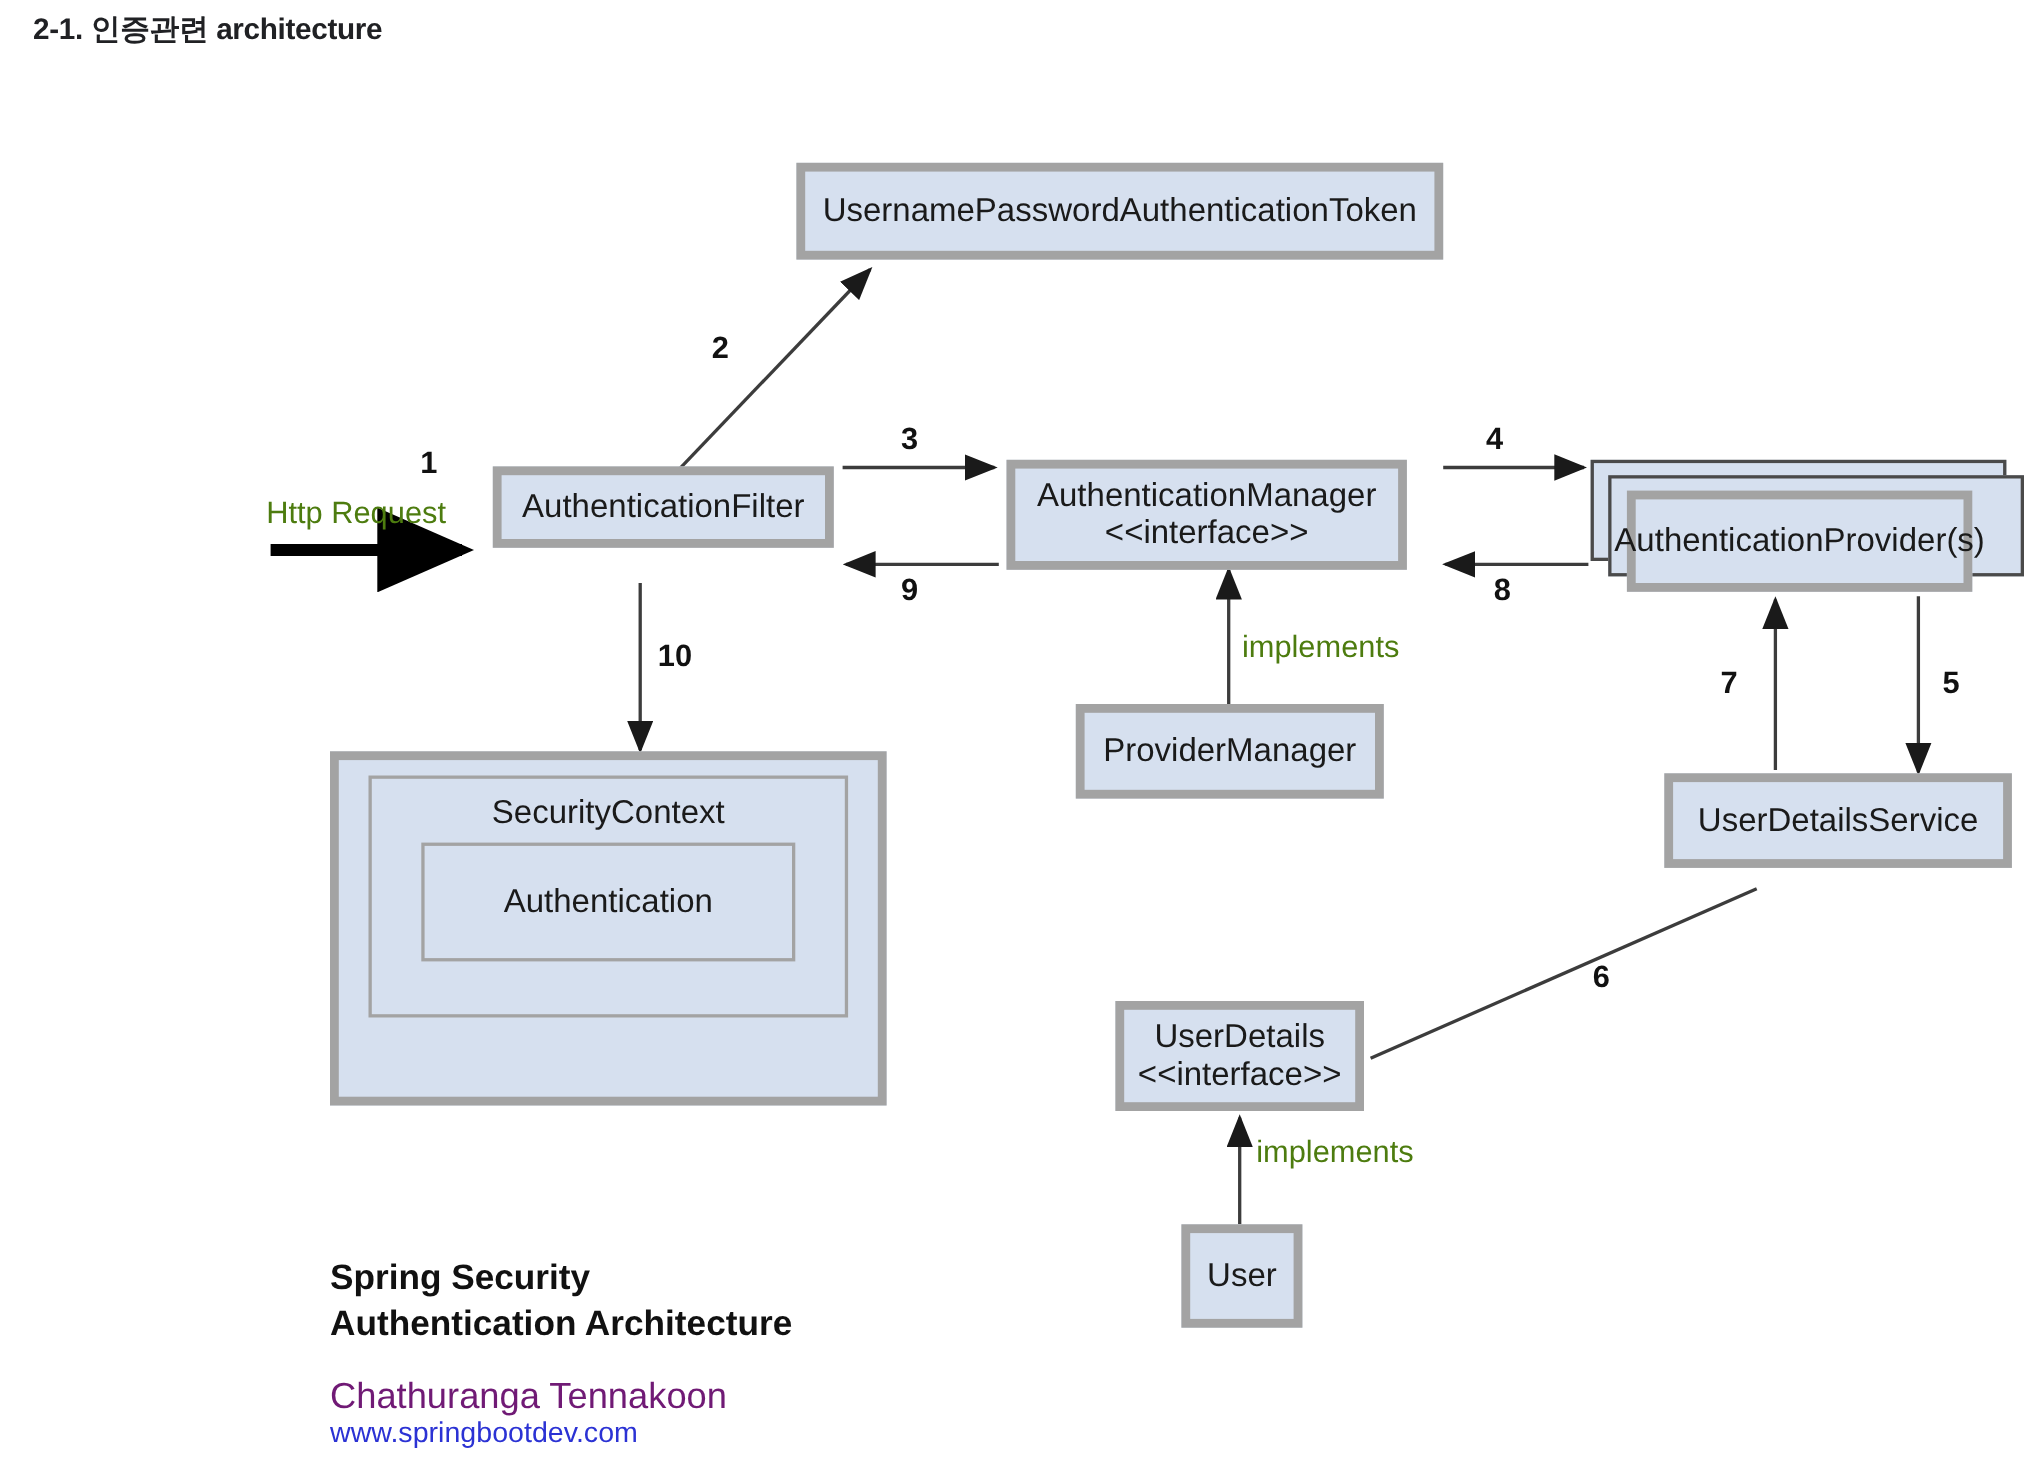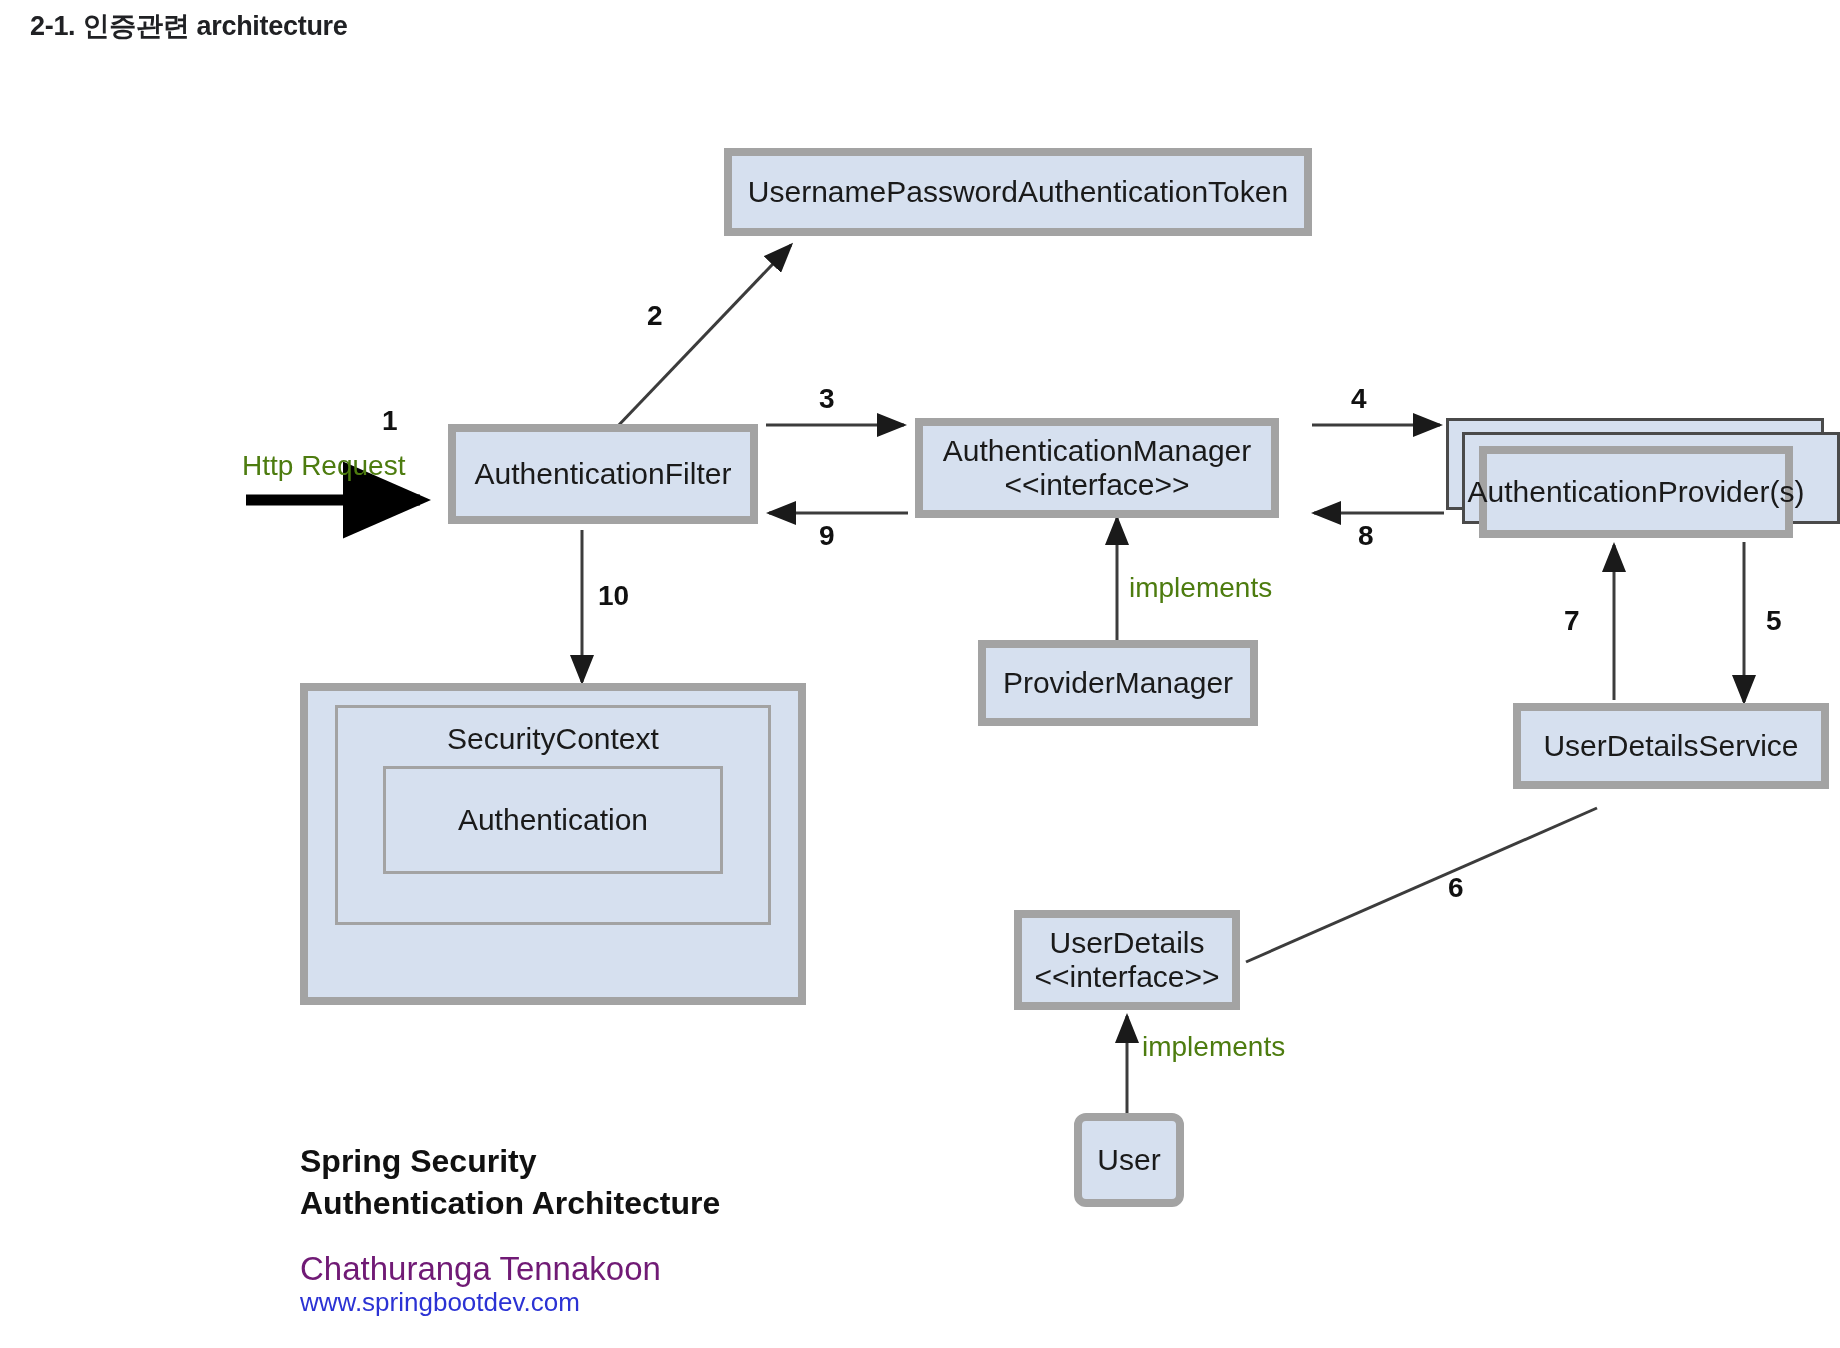--- a/index.html
+++ b/index.html
@@ -134,21 +134,21 @@
 
       <line x1="1222" y1="962" x2="1573" y2="808" stroke="#3c3c3c" stroke-width="3"></line>
 
       <line x1="1103" y1="1113" x2="1103" y2="1016" stroke="#3c3c3c" stroke-width="3" marker-end="url(#ah)"></line>
     </svg>
 
     <div class="node" style="left:700px; top:148px; width:588px; height:88px;">
       <span>UsernamePasswordAuthenticationToken</span>
     </div>
 
-    <div class="node" style="left:424px; top:424px; width:310px; height:100px;">
+    <div class="node" style="left:424px; top:424px; width:310px; height:74px;">
       <span>AuthenticationFilter</span>
     </div>
 
     <div class="node" style="left:891px; top:418px; width:364px; height:100px;">
       <span>AuthenticationManager</span>
       <span class="sub">&lt;&lt;interface&gt;&gt;</span>
     </div>
 
     <div class="stack-shadow" style="left:1422px; top:418px; width:378px; height:92px;"></div>
     <div class="stack-shadow" style="left:1438px; top:432px; width:378px; height:92px;"></div>
@@ -162,21 +162,21 @@
 
     <div class="node" style="left:1489px; top:703px; width:316px; height:86px;">
       <span>UserDetailsService</span>
     </div>
 
     <div class="node" style="left:990px; top:910px; width:226px; height:100px;">
       <span>UserDetails</span>
       <span class="sub">&lt;&lt;interface&gt;&gt;</span>
     </div>
 
-    <div class="node" style="left:1050px; top:1113px; width:110px; height:94px;border-radius:12px;">
+    <div class="node" style="left:1050px; top:1113px; width:110px; height:94px;">
       <span>User</span>
     </div>
 
     <div class="node holder" style="left:276px; top:683px; width:506px; height:322px;">
       <div class="node holder" style="position:relative; left:0; top:0; width:436px; height:220px; border-width:3px;">
         <span class="title">SecurityContext</span>
         <div class="node" style="position:relative; left:0; top:0; width:340px; height:108px; border-width:3px;">
           <span>Authentication</span>
         </div>
       </div>

